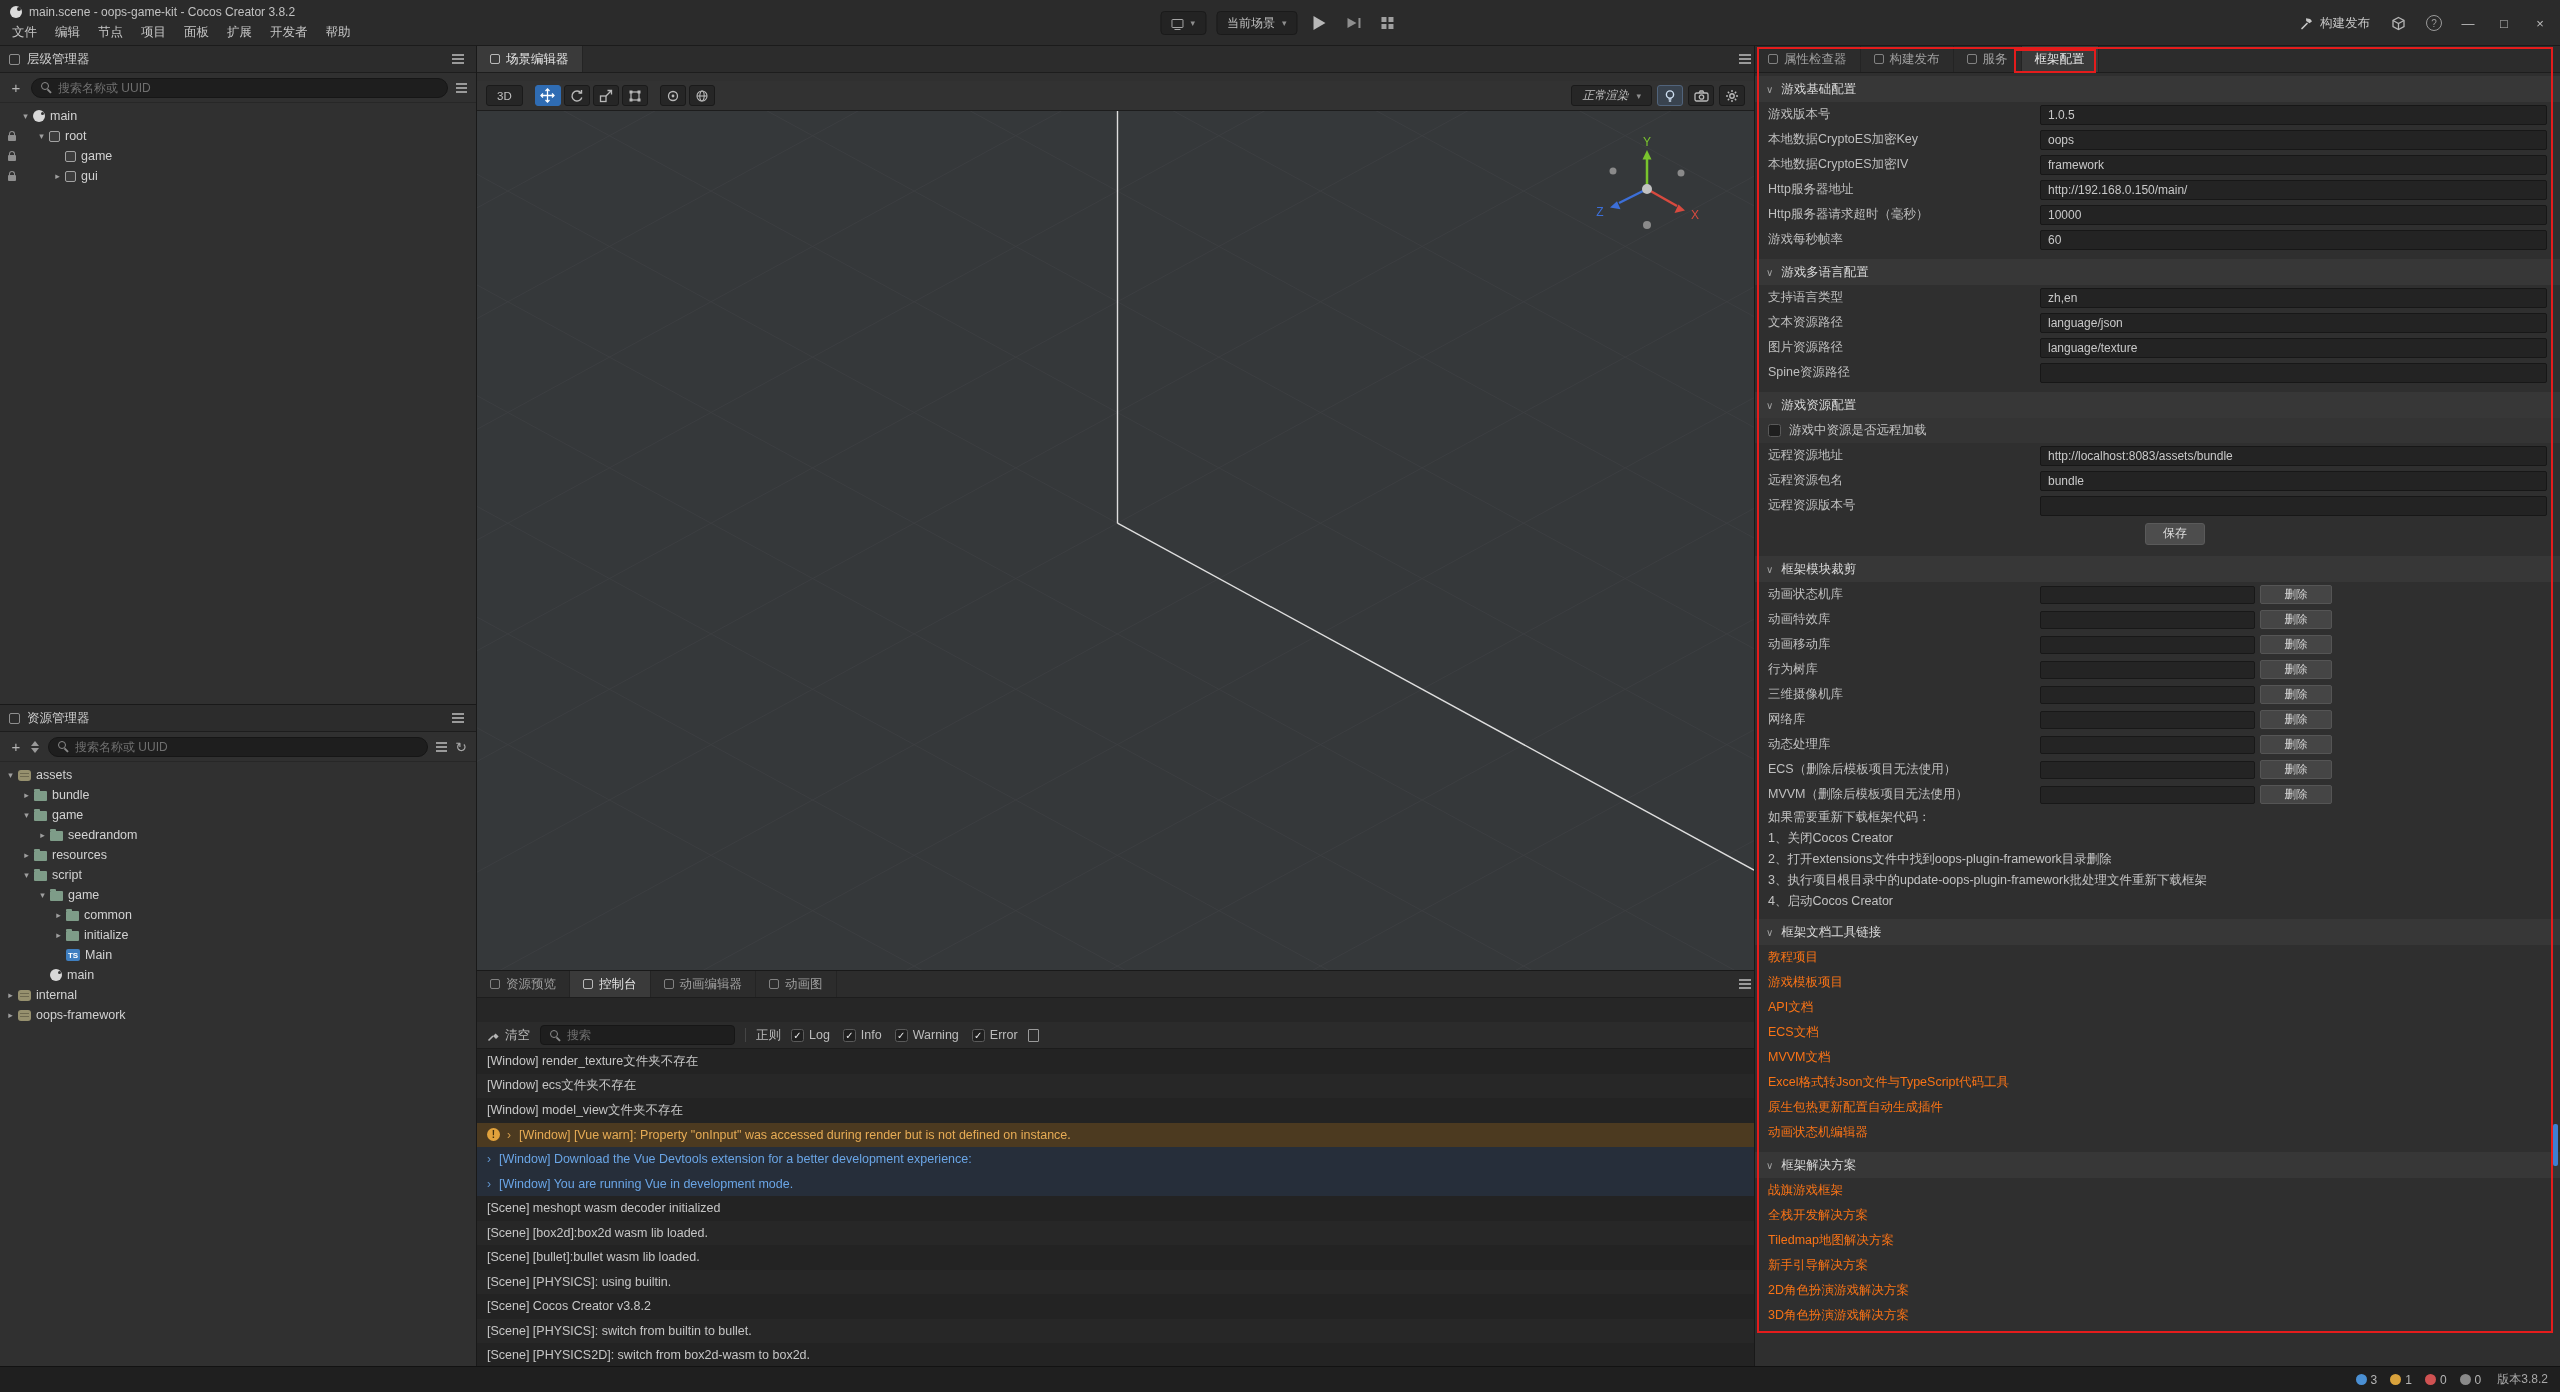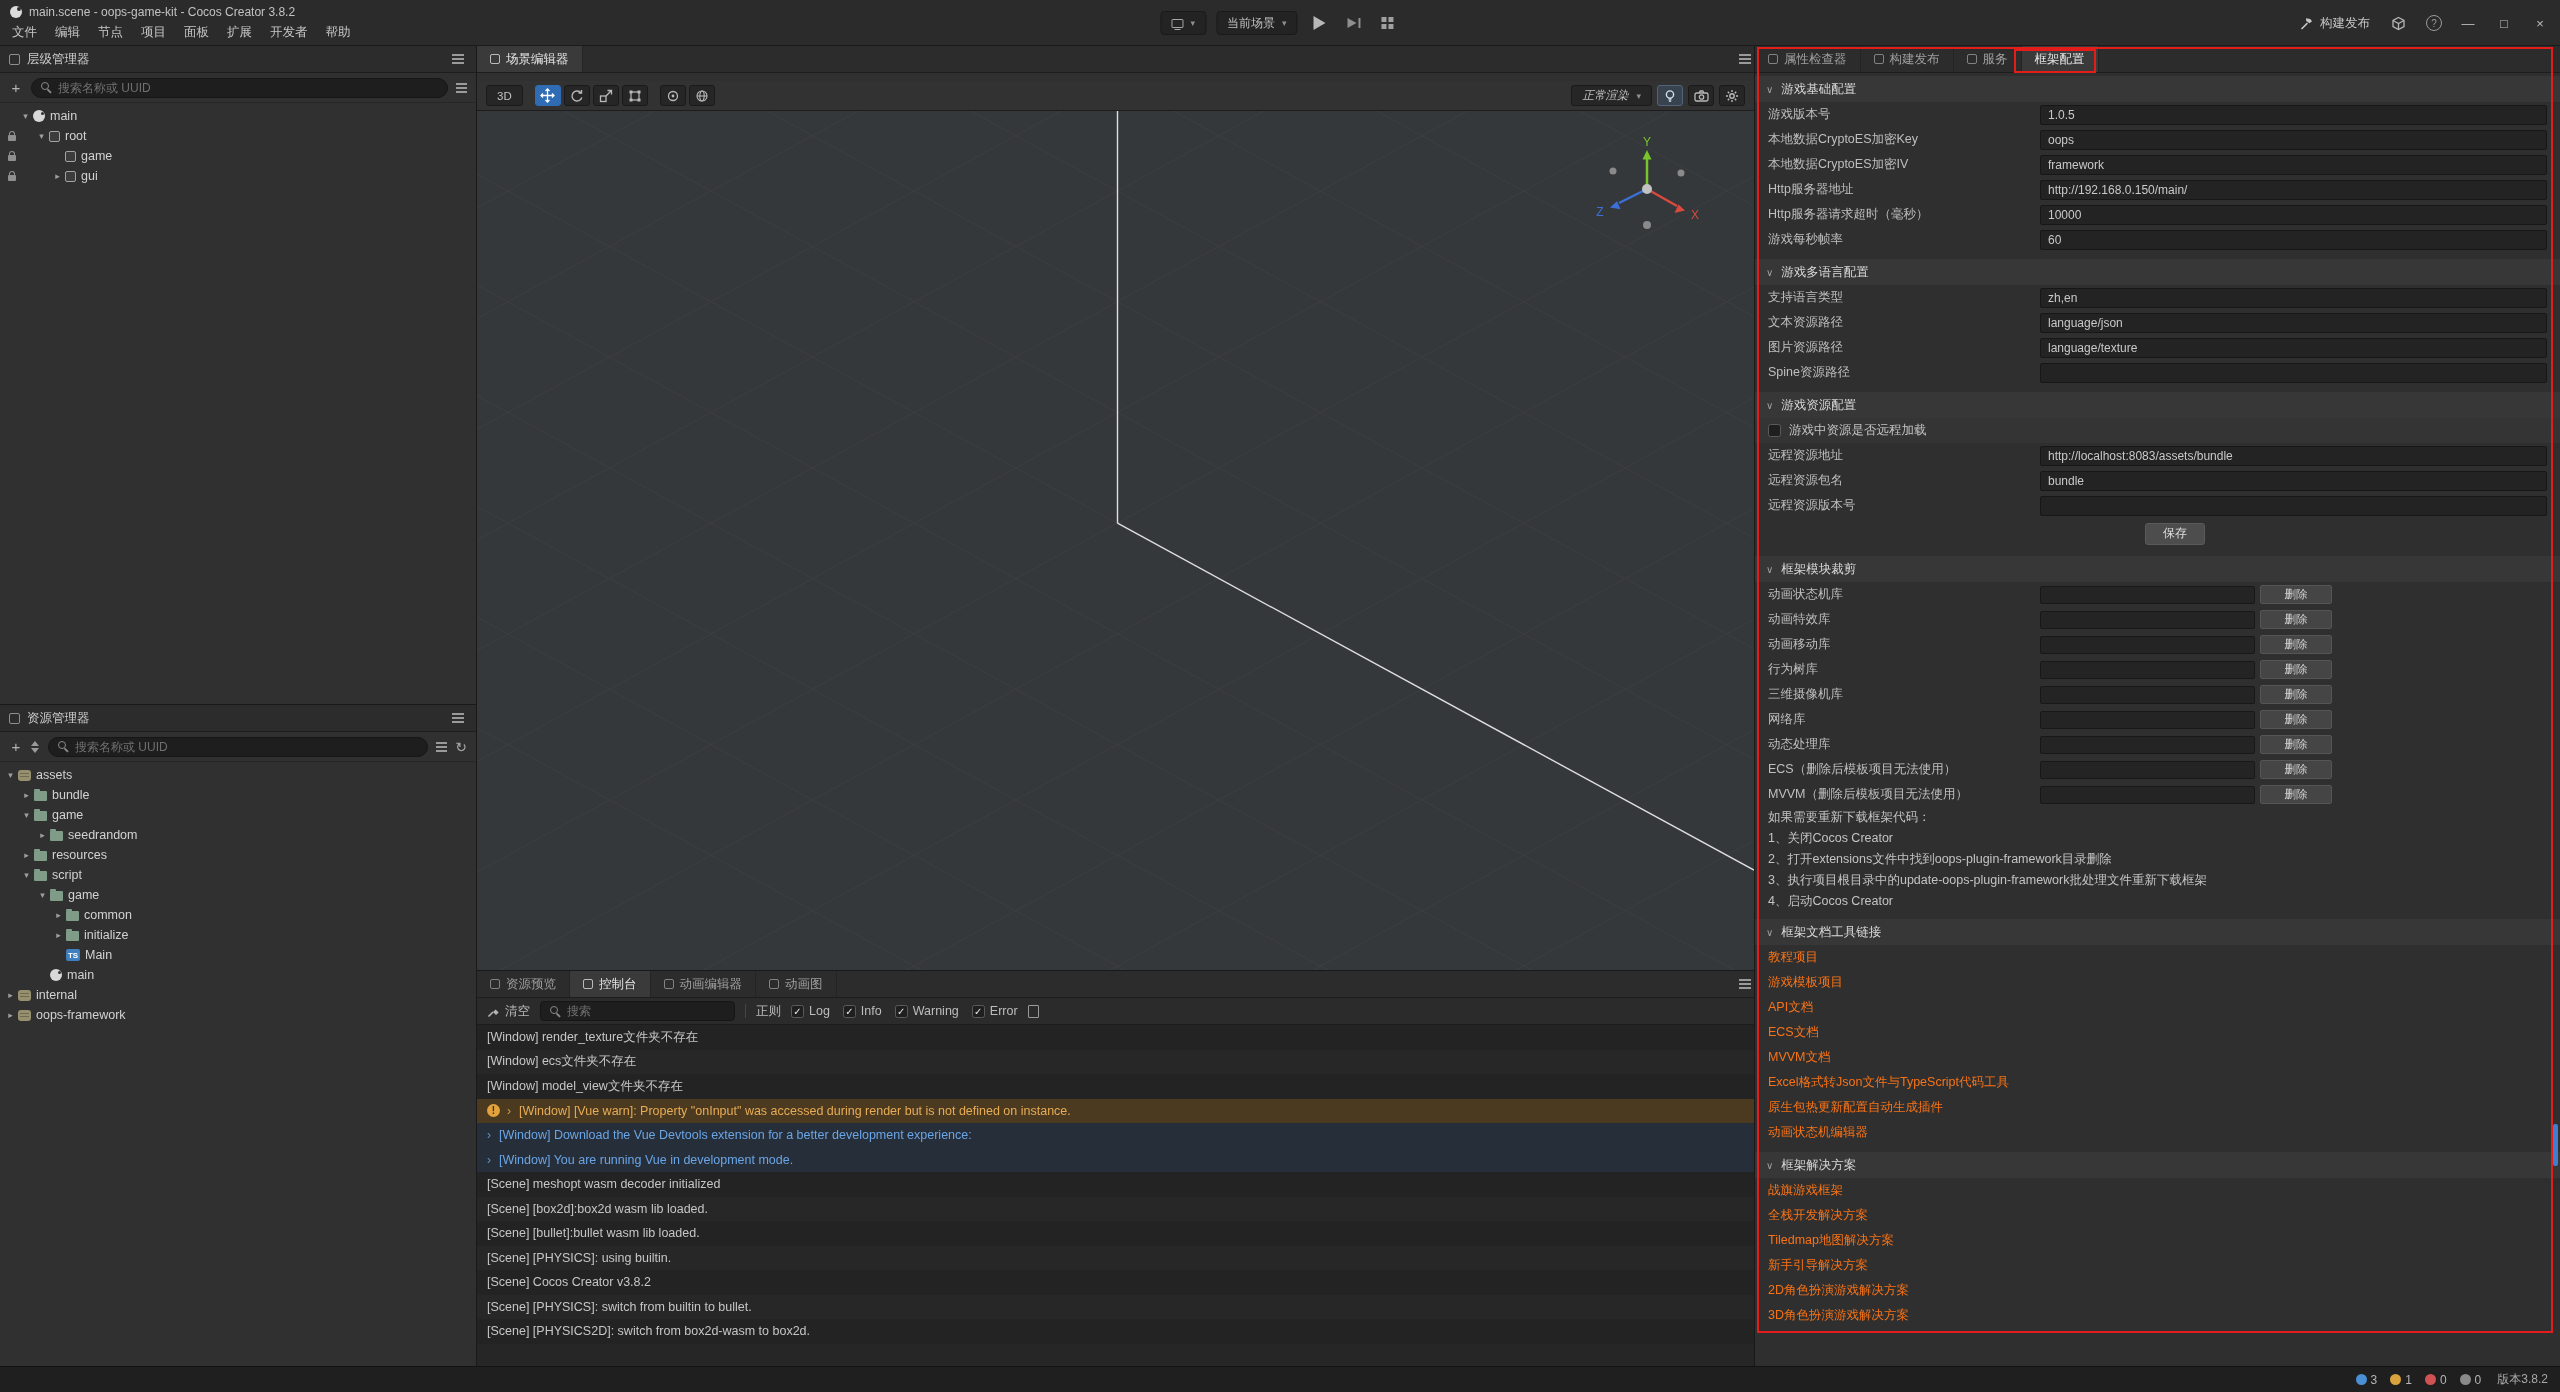--- a/index.html
+++ b/index.html
@@ -103,21 +103,21 @@
   .tool-btn.view-active { background:#39434f; border-color:#51647c; color:#cfe0f2; }
   .render-select { margin-left:auto; display:flex; align-items:center; gap:8px; height:21px; padding:0 10px;
                    background:#262626; border:1px solid #1a1a1a; border-radius:3px; font-size:11.5px; color:#c0c0c0;font-style:italic; }
   #viewport { flex:1; position:relative; background:#35383a; overflow:hidden; }
   #grid-svg { position:absolute; left:0; top:0; width:100%; height:100%; }
   #gizmo { position:absolute; top:26px; right:42px; }
 
   
   #console-panel { flex:1; background:#262626; min-height:0; }
   #console-toolbar { height:27px; flex:none; display:flex; align-items:center; gap:10px; padding:0 10px;
-                     background:#2b2b2b; border-bottom:1px solid #1c1c1c; }
+                     background:#2b2b2b; border-bottom:1px solid #1c1c1c;margin-top:24px; }
   .clear-btn { display:flex; align-items:center; gap:5px; font-size:12.5px; color:#b9b9b9; }
   .console-search { flex:none; width:195px; height:20px; border-radius:4px; }
   .vdiv { width:1px; height:14px; background:#454545; }
   .regex-label { font-size:12.5px; color:#bdbdbd; }
   #console-filters { display:flex; gap:13px; align-items:center; }
   .filter { display:flex; align-items:center; gap:5px; font-size:12.5px; color:#bdbdbd; }
   .checkbox { width:13px; height:13px; background:#1f1f1f; border:1px solid #5a5a5a; border-radius:2.5px;
               font-size:10px; line-height:11px; text-align:center; color:#e8e8e8; flex:none; }
   .page-icon { width:11px; height:13px; border:1.3px solid #9a9a9a; border-radius:1px; flex:none; }
   #log-list { flex:1; overflow:hidden; }

